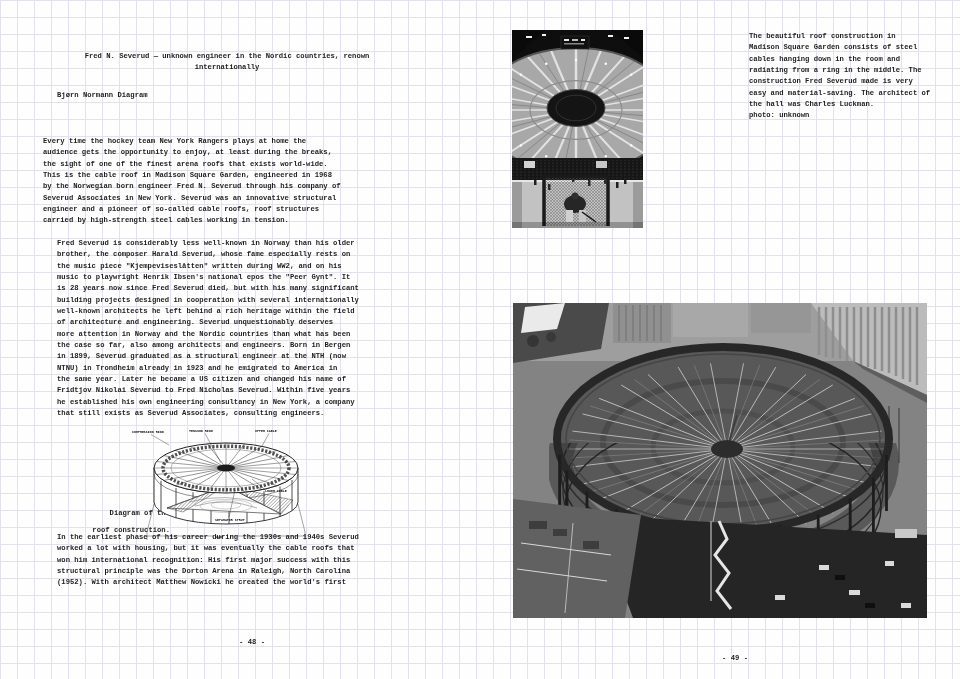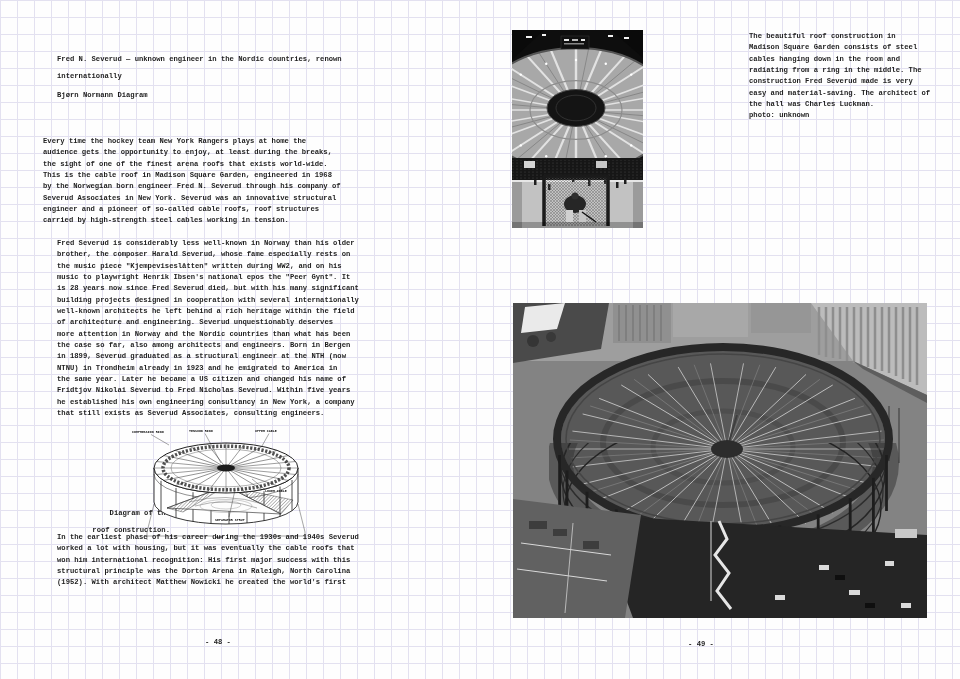--- a/index.html
+++ b/index.html
@@ -14,23 +14,23 @@
     color:#1d1d1d;
   }
   .txt{
     position:absolute;
     white-space:pre-line;
     font-size:7.2px;
     line-height:11.35px;
     font-weight:700;
     letter-spacing:0;
   }
-  .heading{line-height:17px;}
+  .heading{line-height:11px;text-align:center;}
   .wide-lines{line-height:16.5px;text-align:right;}
-  .pagenum{width:60px;text-align:left;}
+  .pagenum{width:60px;text-align:right;}
   svg{position:absolute;display:block;}
   svg text{
     font-family:"Liberation Mono",monospace;
     font-weight:700;
     fill:#161616;
   }
 </style>
 </head>
 <body>
 
@@ -392,13 +392,13 @@
     <rect x="336" y="287" width="11" height="5" fill="#dadada"></rect>
     <rect x="372" y="258" width="9" height="5" fill="#dadada"></rect>
     <rect x="262" y="292" width="10" height="5" fill="#dadada"></rect>
     <rect x="388" y="300" width="10" height="5" fill="#dadada"></rect>
     <rect x="322" y="272" width="10" height="5" fill="#0f0f0f"></rect>
     <rect x="352" y="300" width="10" height="5" fill="#0f0f0f"></rect>
     <rect x="382" y="226" width="22" height="9" fill="#c9c9c9"></rect>
   </g>
 </svg>
 
-<div class="txt pagenum" style="left:688px;top:639px;">- 49 -</div>
+<div class="txt pagenum" style="left:688px;top:653px;">- 49 -</div>
 
 </body></html>

